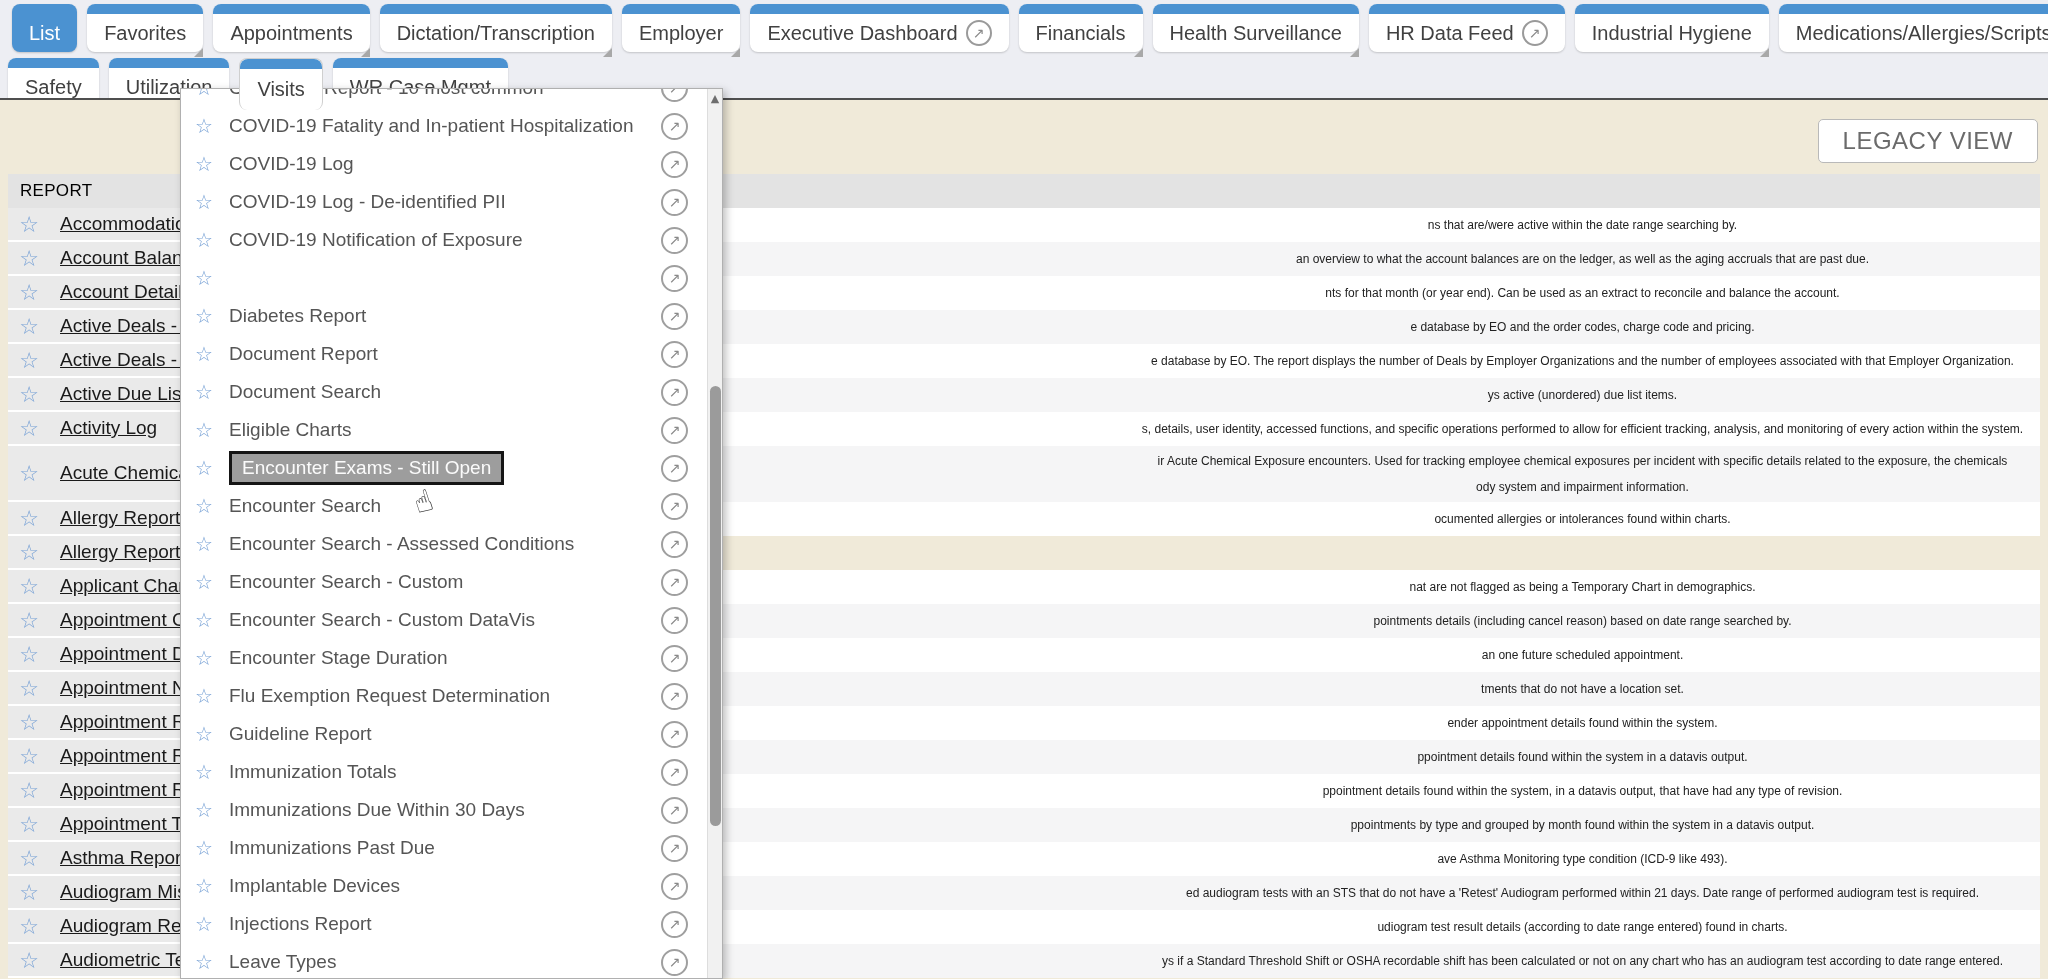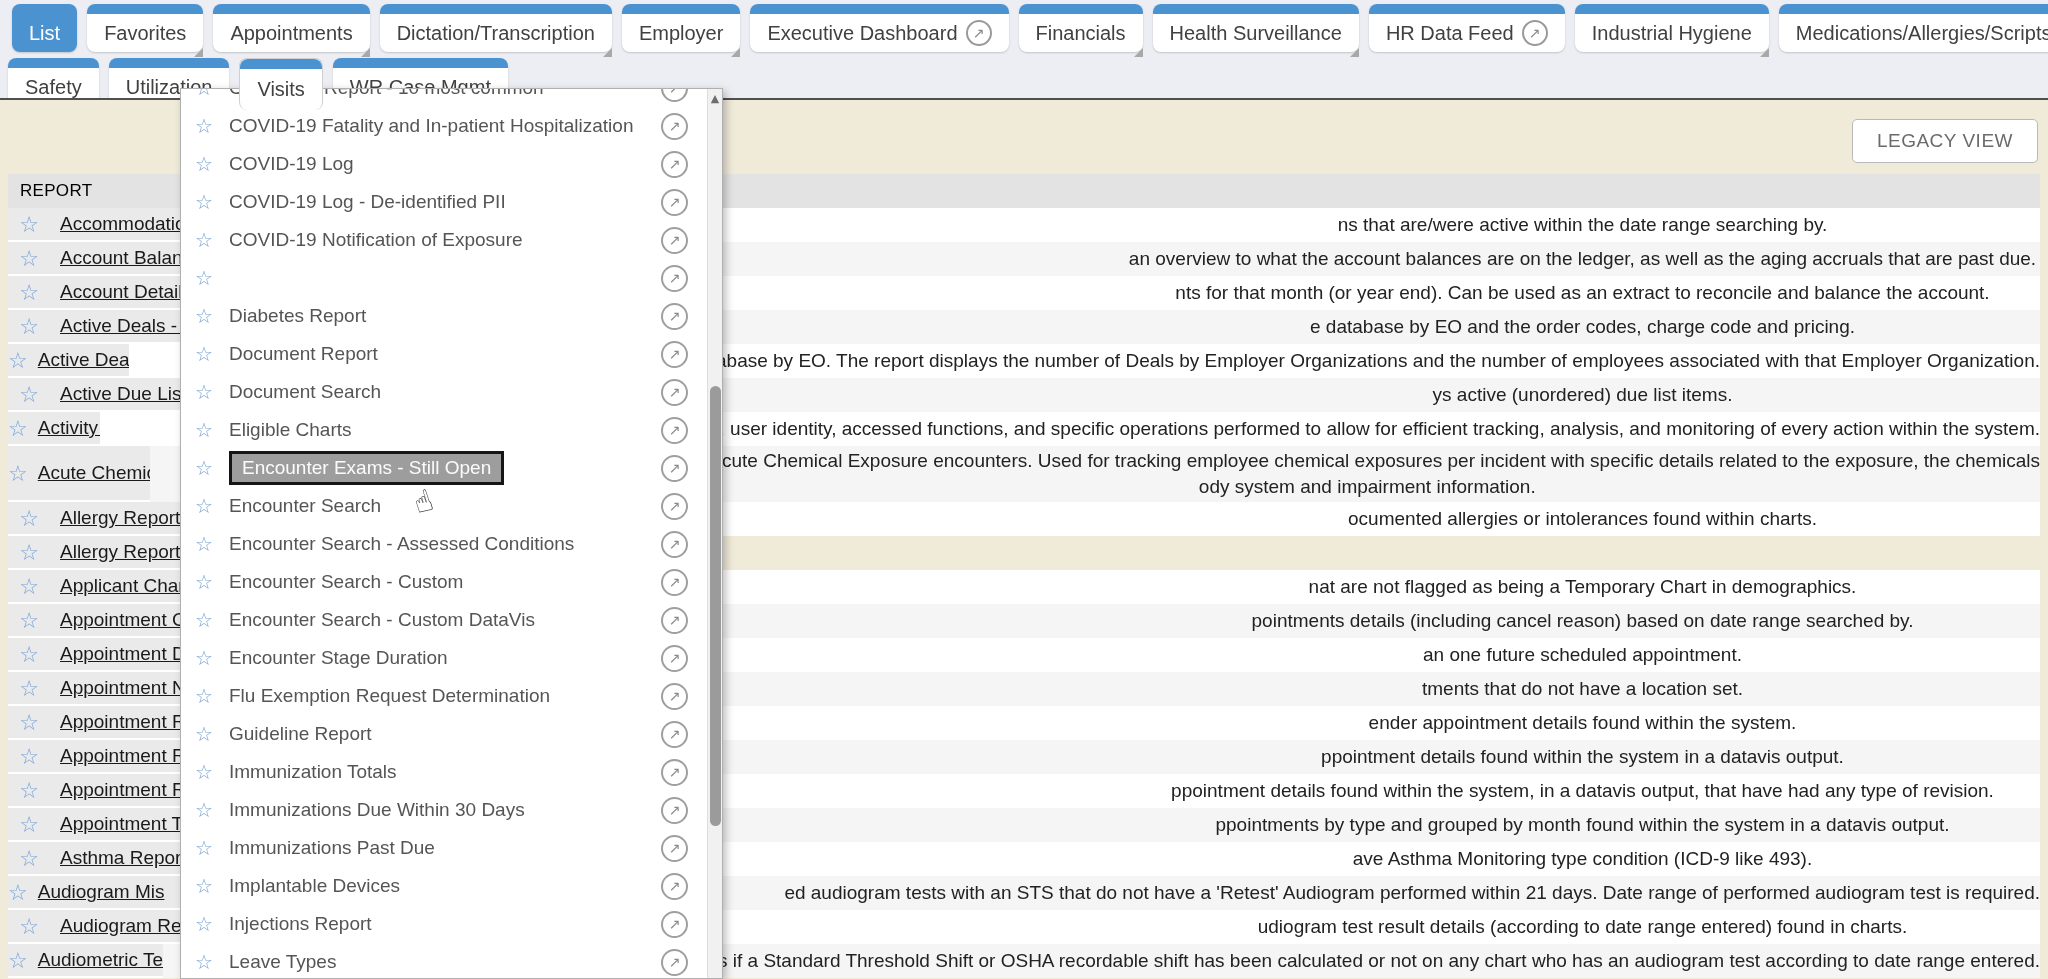--- a/index.html
+++ b/index.html
@@ -24,38 +24,38 @@
   .tab.open { z-index:40; height:52px; box-shadow:none; border:1px solid #cfcfcf; border-bottom:none; }
   .ext-circle { width:26px; height:26px; border:2px solid #9a9a9a; border-radius:50%;
        display:flex; align-items:center; justify-content:center;
        color:#8a8a8a; font-size:14px; position:relative; font-family:"DejaVu Sans",sans-serif; }
 
   
   #content { position:absolute; top:98px; left:0; right:0; bottom:0;
              background:#f0ead9; border-top:2px solid #4f4f4f; }
   #legacy-btn { position:absolute; top:19px; right:10px; height:44px; padding:0 24px;
        background:#fff; border:1px solid #b9b9b9; border-radius:5px;
-       font-size:19px; color:#6b6b6b; letter-spacing:.5px; cursor:pointer;
+       font-size:24px; color:#6b6b6b; letter-spacing:.5px; cursor:pointer;
        font-family:"Liberation Sans",sans-serif; }
 
   
   #report-table { position:absolute; top:74px; left:8px; right:8px; }
   .t-header { height:34px; background:#e3e3e3; display:flex; align-items:center;
               padding-left:12px; font-size:17px; color:#000000; letter-spacing:.3px; }
   .t-row { display:flex; }
   .t-row .cell { display:flex; align-items:center; }
   .star-cell { width:42px; justify-content:center; background:#eaeaea;
                border-bottom:2px solid #fff; color:#7aa3d6; font-size:22px;
                font-family:"DejaVu Sans",sans-serif; cursor:pointer; }
   .name-cell { width:530px; background:#eaeaea; border-bottom:2px solid #fff;
                overflow:hidden; white-space:nowrap; }
   .report-link { font-size:19px; color:#1a1a1a; text-decoration:underline;
                  margin-left:10px; white-space:nowrap; cursor:pointer; }
   .desc-cell { flex:1; flex-direction:column; align-items:flex-end;
-               justify-content:center; padding-left:545px; font-size:19px; color:#222; }
+               justify-content:center; padding-left:545px; font-size:12px; color:#222; }
   .t-row.even .desc-cell { background:#f5f5f6; }
   .t-row.odd  .desc-cell { background:#ffffff; }
   .t-row { height:34px; }
   .t-row.tall { height:56px; }
   .desc-line { white-space:nowrap; line-height:26px; }
 
   
   #dropdown { position:absolute; left:180px; top:88px; width:543px; bottom:0;
               background:#fff; border:1px solid #b0b0b0; z-index:30;
               box-shadow:3px 3px 8px rgba(0,0,0,.25); overflow:hidden; }

